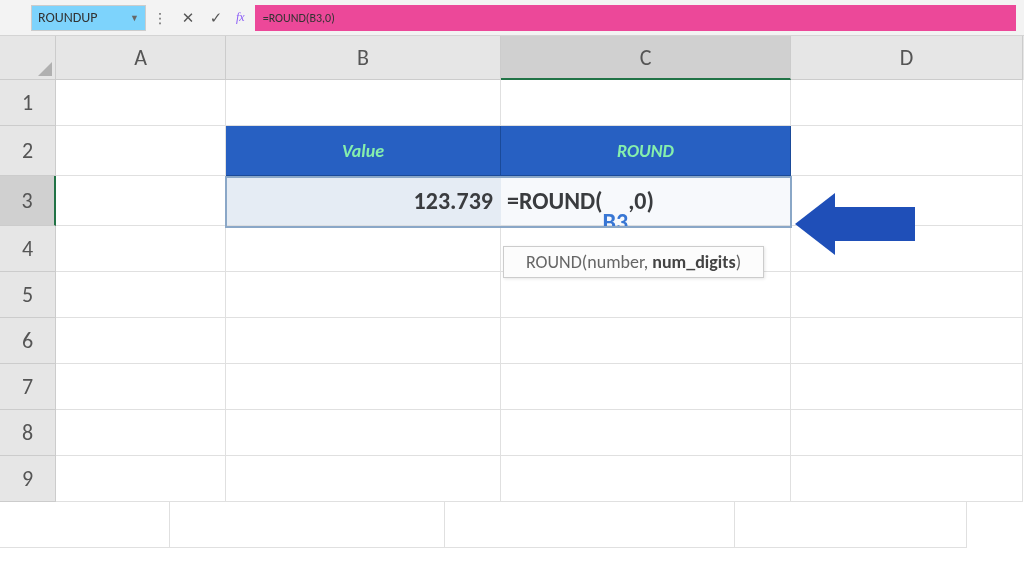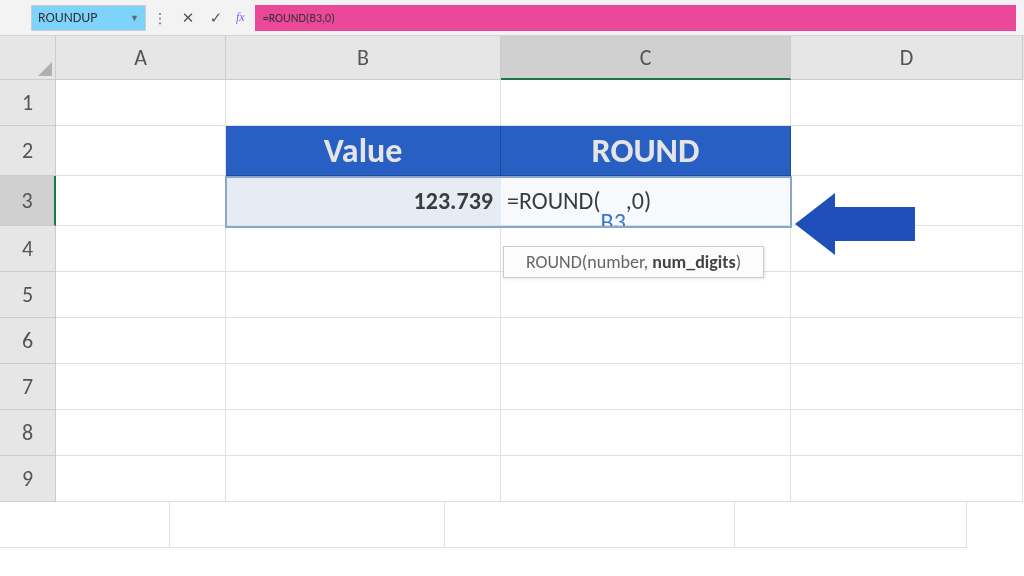--- a/index.html
+++ b/index.html
@@ -156,43 +156,45 @@
       background: #fff;
     }
     .cell.col-A { width: 170px; }
     .cell.col-B { width: 275px; }
     .cell.col-C { width: 290px; }
     .cell.col-D { width: 232px; }
     
     
     .header-cell {
       background: #2760c2 !important;
-      color: #e5e5e5;
+      color: #86efac;
       font-weight: bold;
-      font-size: 34px;
+      font-size: 18px;
       justify-content: center;
       border-right: 1px solid #1a4a99;
       border-bottom: 1px solid #1a4a99;
+      font-style: italic;
     }
     
     .value-cell {
       background: #eaf0f6 !important;
       font-weight: bold;
       font-size: 24px;
       justify-content: flex-end;
       color: #222;
       border-right: none;
     }
     
     .formula-cell {
       background: #fff;
       font-size: 24px;
       justify-content: flex-start;
       padding-left: 6px;
       color: #222;
+      font-weight: bold;
     }
     .formula-cell .ref { color: #1f66d0; margin-top: 42px; }
     
     
     .selection-overlay {
       position: absolute;
       border: 2px solid #8aa7c7;
       background: rgba(200,216,232,0.15);
       pointer-events: none;
     }

